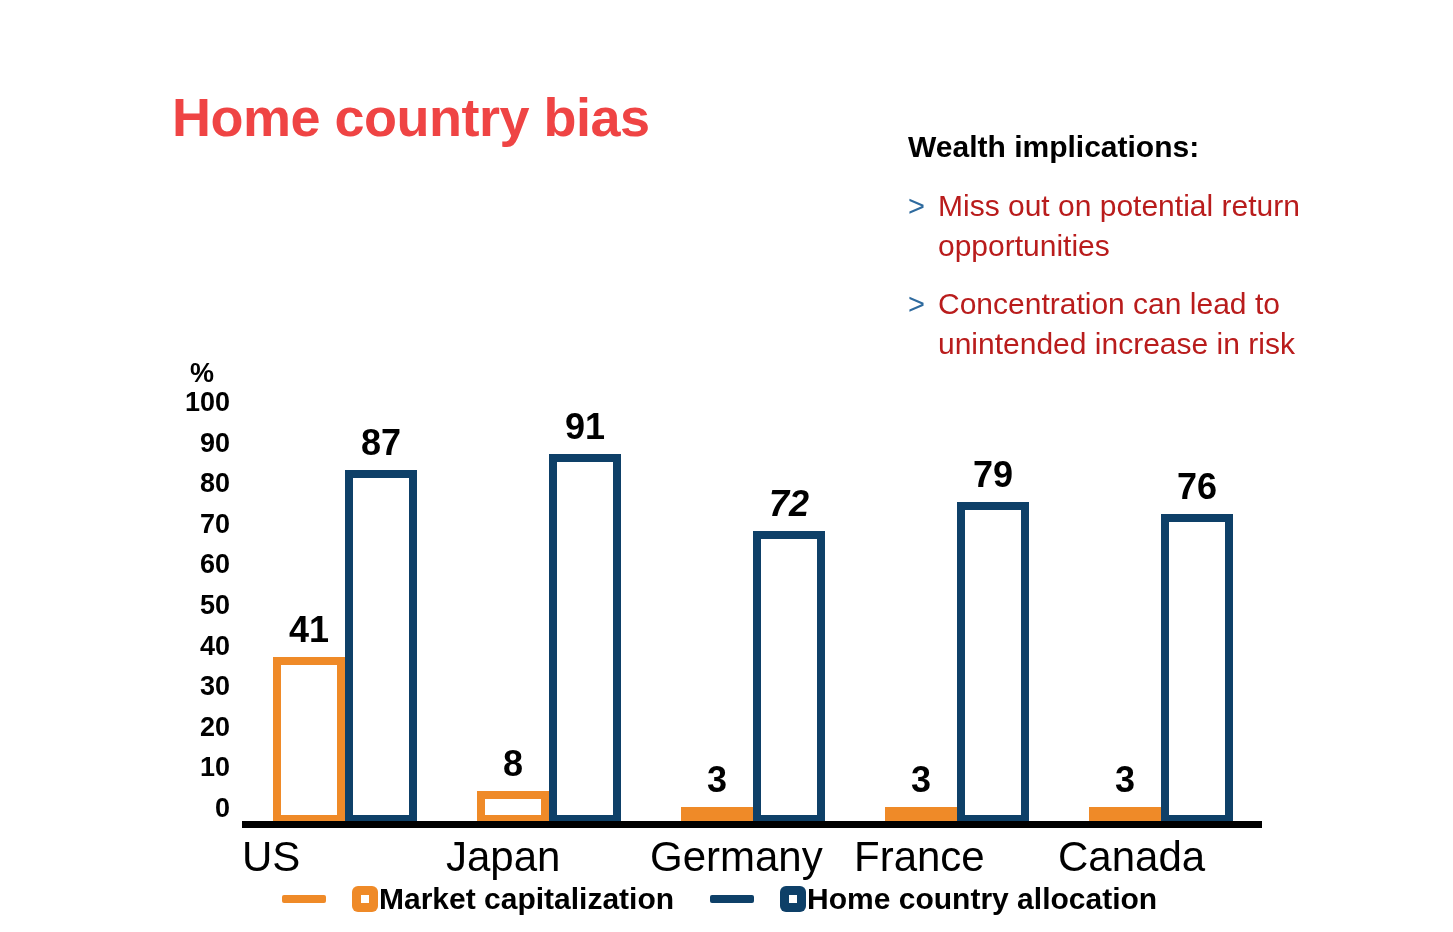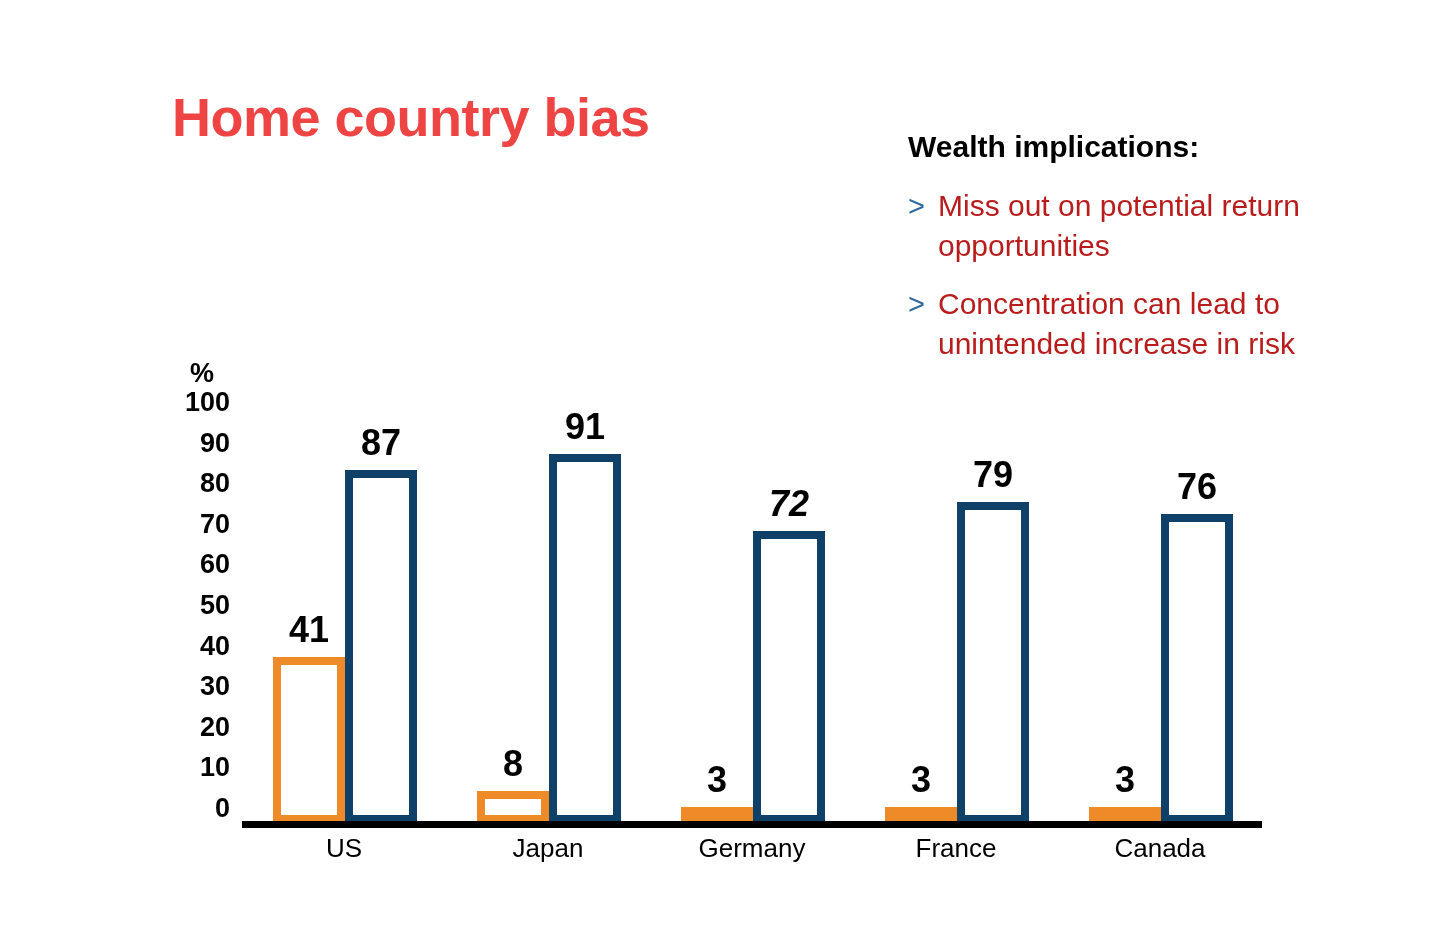--- a/index.html
+++ b/index.html
@@ -147,23 +147,22 @@
     left: 31px;
     width: 72px;
   }
   .value-label.alloc {
     left: 103px;
     width: 72px;
   }
   .cat-label {
     position: absolute;
     top: 833px;
-    font-size: 26px;
-    color: #000000;
-    text-align: center;
+    font-size: 42px;
+    color: #000000;
     white-space: nowrap;
   }
 
   
   #legend {
     position: absolute;
     left: 282px;
     top: 882px;
     display: flex;
     align-items: center;
@@ -267,14 +266,30 @@
         </div>
       </div>
     <div id="baseline"></div>
   <div class="cat-label" style="left: 242px; width: 204px;">US</div>
       <div class="cat-label" style="left: 446px; width: 204px;">Japan</div>
       <div class="cat-label" style="left: 650px; width: 204px;">Germany</div>
       <div class="cat-label" style="left: 1058px; width: 204px;">Canada</div>
       <div class="cat-label" style="left: 854px; width: 204px;">France</div>
     </div>
 
+  <div id="legend">
+    <div class="legend-item">
+      <span class="legend-dash" style="background: rgb(239, 138, 40);"></span>
+      <span class="legend-marker" style="background: rgb(239, 138, 40);">
+          <span class="legend-marker-inner"></span>
+        </span>
+      <span class="legend-text">Market capitalization</span>
+    </div>
+    <div class="legend-item">
+      <span class="legend-dash" style="background: rgb(14, 64, 104);"></span>
+      <span class="legend-marker" style="background: rgb(14, 64, 104);">
+          <span class="legend-marker-inner"></span>
+        </span>
+      <span class="legend-text">Home country allocation</span>
+    </div>
+  </div>
 
 </div>
 
 </body></html>

